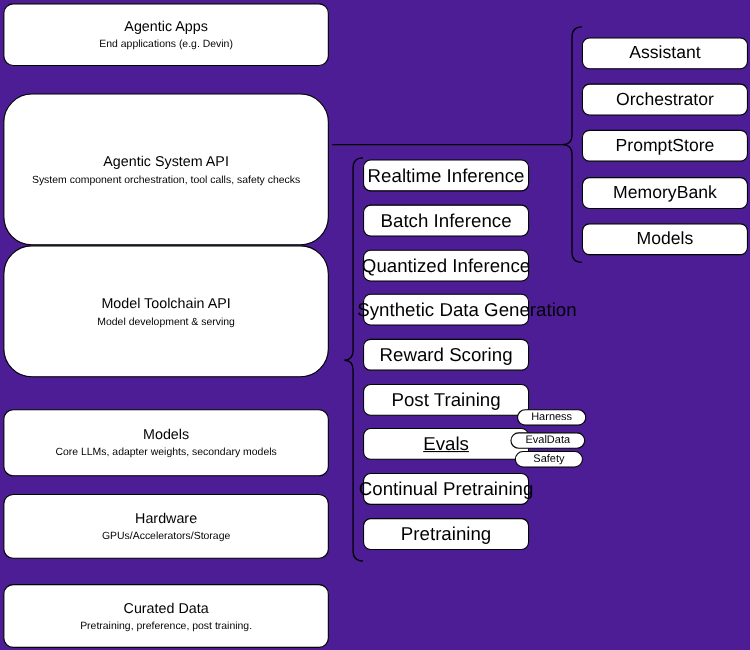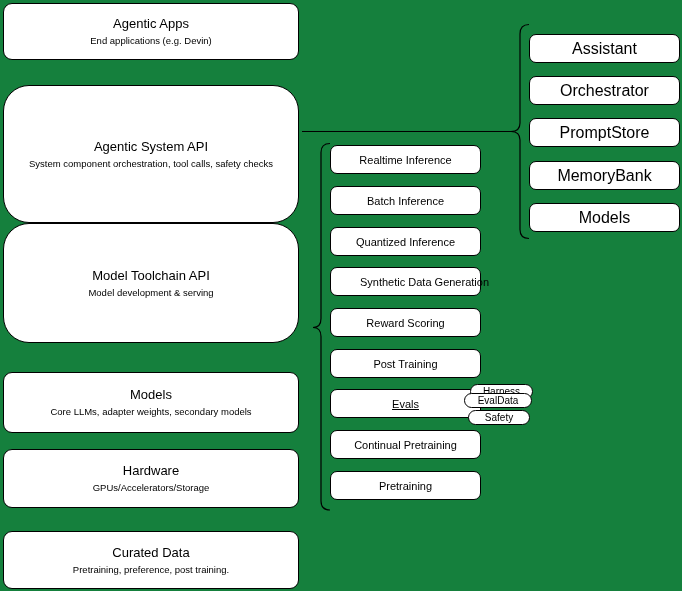--- a/index.html
+++ b/index.html
@@ -2,21 +2,21 @@
 <html><head>
 <meta charset="utf-8">
 <style>
   * { box-sizing: border-box; margin: 0; padding: 0; }
   html, body { background: #ffffff; }
   body { font-family: "Liberation Sans", sans-serif; color: #000000; }
   .canvas {
     position: relative;
     width: 682px;
     height: 591px;
-    background: #15803d;
+    background: #4c1d95;
     overflow: hidden;
   }
   .links {
     position: absolute;
     left: 0; top: 0;
     pointer-events: none;
   }
   .links path {
     fill: none;
     stroke: #000000;
@@ -43,21 +43,21 @@
     position: absolute;
     left: 330px;
     width: 151px;
     height: 29px;
     border: 1px solid #000000;
     border-radius: 7px;
     background: #ffffff;
     display: flex;
     align-items: center;
     justify-content: center;
-    font-size: 11px;
+    font-size: 17px;
     white-space: nowrap;
   }
   
   .rbox {
     position: absolute;
     left: 529px;
     width: 151px;
     height: 29px;
     border: 1px solid #000000;
     border-radius: 7px;
@@ -128,21 +128,21 @@
   <div class="mbox" style="top:145px;">Realtime Inference</div>
   <div class="mbox" style="top:186px;">Batch Inference</div>
   <div class="mbox" style="top:227px;">Quantized Inference</div>
   <div class="mbox" style="top:267px;padding-left:38px;">Synthetic Data Generation</div>
   <div class="mbox" style="top:308px;">Reward Scoring</div>
   <div class="mbox" style="top:349px;">Post Training</div>
   <div class="mbox" style="top:389px;text-decoration:underline;">Evals</div>
   <div class="mbox" style="top:430px;">Continual Pretraining</div>
   <div class="mbox" style="top:471px;">Pretraining</div>
 
-  <div class="badge" style="left:470px;top:372px;width:63px;margin-top:12px;">Harness</div>
+  <div class="badge" style="left:470px;top:372px;width:63px;">Harness</div>
   <div class="badge" style="left:464px;top:393px;width:68px;">EvalData</div>
   <div class="badge" style="left:468px;top:410px;width:62px;">Safety</div>
 
   <div class="rbox" style="top:34px;">Assistant</div>
   <div class="rbox" style="top:76px;">Orchestrator</div>
   <div class="rbox" style="top:118px;">PromptStore</div>
   <div class="rbox" style="top:161px;">MemoryBank</div>
   <div class="rbox" style="top:203px;">Models</div>
 
 </div>

